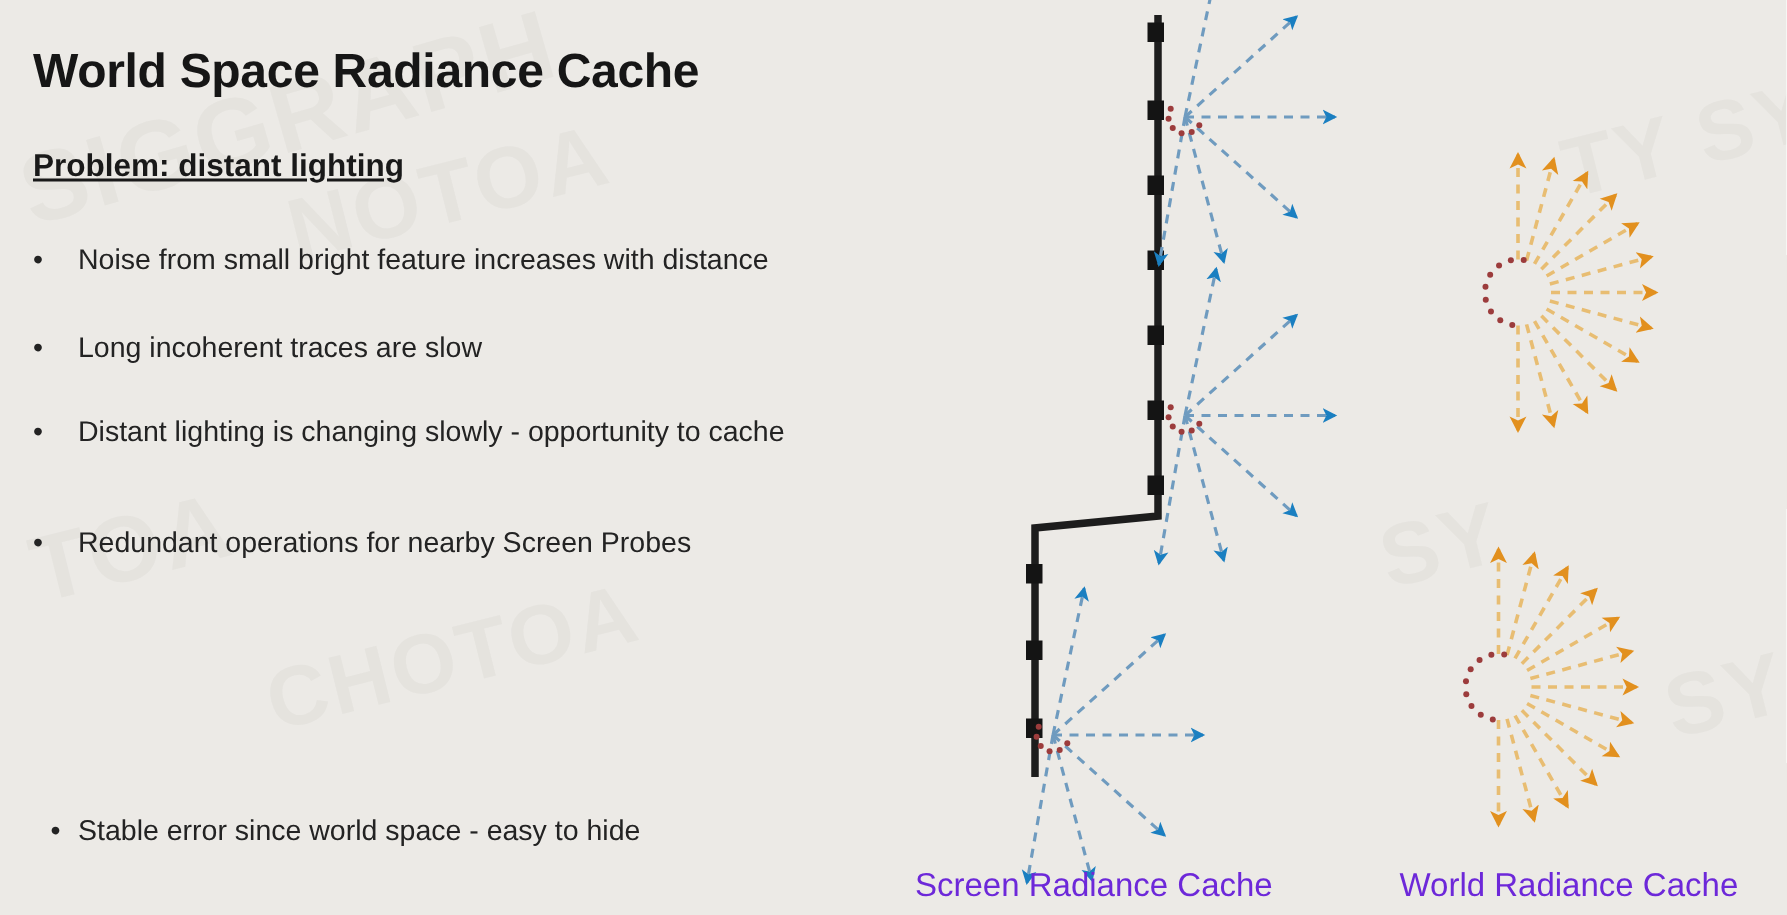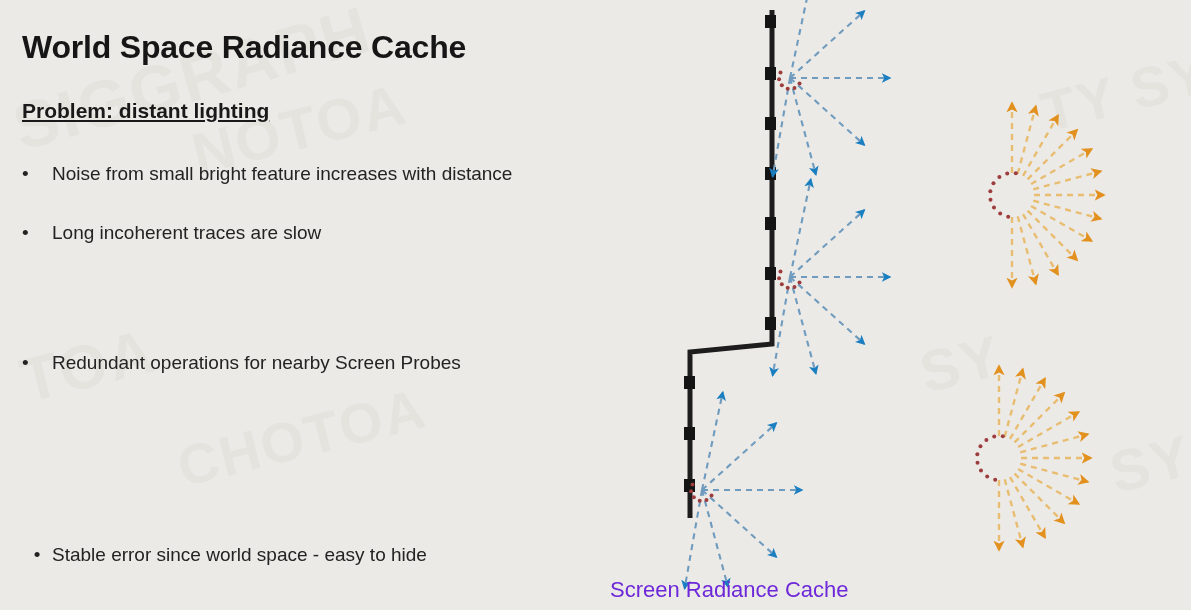--- a/index.html
+++ b/index.html
@@ -106,20 +106,23 @@
 
   <h1 id="title">World Space Radiance Cache</h1>
 
   <div class="section-head" id="problem-head">Problem: distant lighting</div>
 
   <div class="bullet" id="pb0">
     <span class="dot">•</span><span>Noise from small bright feature increases with distance</span>
   </div>
   <div class="bullet" id="pb1">
     <span class="dot">•</span><span>Long incoherent traces are slow</span>
+  </div>
+  <div class="bullet" id="pb2">
+    <span class="dot">•</span><span>Distant lighting is changing slowly - opportunity to cache</span>
   </div>
   <div class="bullet" id="pb3">
     <span class="dot">•</span><span>Redundant operations for nearby Screen Probes</span>
   </div>
 
 
   <div class="bullet" id="sb1">
     <span class="dot">•</span><span>Stable error since world space - easy to hide</span>
   </div>
 
@@ -237,14 +240,15 @@
           <circle cx="977.33" cy="454.18" r="2" fill="#9c3c3c"></circle>
           <circle cx="977.52" cy="462.76" r="2" fill="#9c3c3c"></circle>
           <circle cx="980.98" cy="470.62" r="2" fill="#9c3c3c"></circle>
           <circle cx="987.18" cy="476.55" r="2" fill="#9c3c3c"></circle>
           <circle cx="995.18" cy="479.67" r="2" fill="#9c3c3c"></circle>
         </g>
       </g>
     </svg>
 
   <div class="caption" id="cap-screen">Screen Radiance Cache</div>
+  <div class="caption" id="cap-world">World Radiance Cache</div>
 
 </div>
 
 </body></html>

